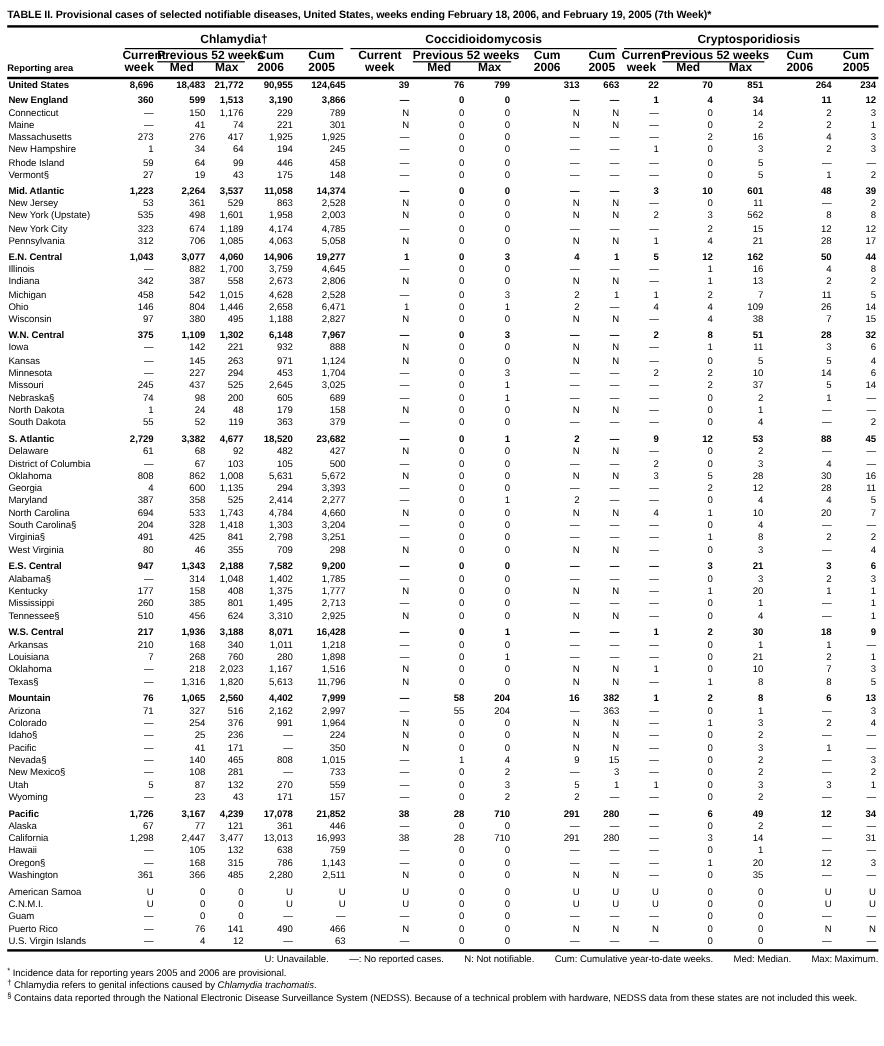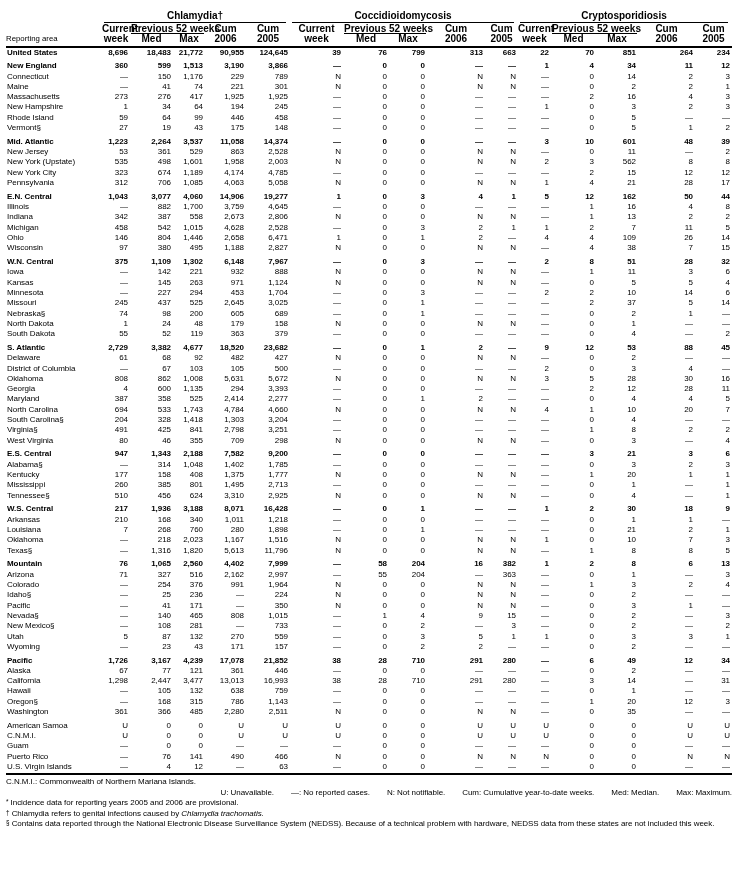--- a/index.html
+++ b/index.html
@@ -10,41 +10,42 @@
   .title { font-size:8.9px; font-weight:bold; letter-spacing:-0.08px; line-height:11px; padding:2px 0 3px 0; border-bottom:2px solid #000; }
 
   .grid16 { display:grid; grid-template-columns:96px 28px 43px 32px 41px 44px 53px 46px 38px 58px 33px 33px 45px 42px 57px 37px; }
 
   .thead { margin-top:6px; border-bottom:2px solid #000; padding-bottom:2px; }
   .thead .h { font-size:10px; font-weight:bold; line-height:9.5px; text-align:center; white-space:nowrap; }
   .gspan { grid-row:1; border-bottom:1px solid #000; margin:0 4px 1px 2px; padding-bottom:1px; }
   .r2 { grid-row:2; }
   .r3 { grid-row:3; }
   .prevspan { border-bottom:1px solid #000; margin:0 1px; }
-  .ra-head { grid-column:1; grid-row:3; text-align:left; font-size:7.8px; font-weight:normal; line-height:9.5px; }
+  .ra-head { grid-column:1; grid-row:3; text-align:left; font-size:7.8px; font-weight:bold; line-height:9.5px; }
 
   .row { height:10.32px; font-size:8px; line-height:10.32px; letter-spacing:-0.05px; }
   .row .cell { text-align:right; padding-right:2px; overflow:hidden; white-space:nowrap; }
   .row .area { text-align:left; padding-right:0; padding-left:1px; }
   .row.bold { font-weight:bold; }
   .row.gap { margin-top:3.4px; }
 
   .bottom-rule { border-bottom:2px solid #000; margin-top:1px; }
 
   .footnotes { margin-top:2px; font-size:8px; line-height:10.4px; letter-spacing:-0.05px; }
   .fn { padding-left:10px; text-indent:-10px; }
   .fn-legend { display:flex; flex-wrap:wrap; column-gap:17px; padding-left:0; text-indent:0;justify-content:flex-end; }
   .fn-mark { font-size:6.3px; vertical-align:top; position:relative; top:-1px; }
   .it { font-style:italic; }
 </style>
 </head>
 <body>
 
 <div class="page">
 
+  <div class="title">TABLE II. Provisional cases of selected notifiable diseases, United States, weeks ending February 18, 2006, and February 19, 2005 (7th Week)*</div>
 
   <div class="thead grid16">
 
     <div class="h gspan" style="grid-column:2/7">Chlamydia†</div>
     <div class="h gspan" style="grid-column:7/12">Coccidioidomycosis</div>
     <div class="h gspan" style="grid-column:12/17">Cryptosporidiosis</div>
 
     <div class="h r2" style="grid-column:2">Current</div>
     <div class="h r2 prevspan" style="grid-column:3/5">Previous 52 weeks</div>
     <div class="h r2" style="grid-column:5">Cum</div>
@@ -1281,21 +1282,20 @@
         <div class="cell">0</div>
         <div class="cell">0</div>
         <div class="cell">—</div>
         <div class="cell">—</div>
       </div>
     </div>
 
   <div class="bottom-rule"></div>
 
   <div class="footnotes">
-    <div class="fn">C.N.M.I.: Commonwealth of Northern Mariana Islands.</div>
     <div class="fn fn-legend">
       <span>U: Unavailable.</span>
       <span>—: No reported cases.</span>
       <span>N: Not notifiable.</span>
       <span>Cum: Cumulative year-to-date weeks.</span>
       <span>Med: Median.</span>
       <span>Max: Maximum.</span>
     </div>
     <div class="fn"><span class="fn-mark">*</span> <span>Incidence data for reporting years 2005 and 2006 are provisional.</span></div>
     <div class="fn"><span class="fn-mark">†</span> <span>Chlamydia refers to genital infections caused by </span><span class="it">Chlamydia trachomatis</span><span>.</span></div>

